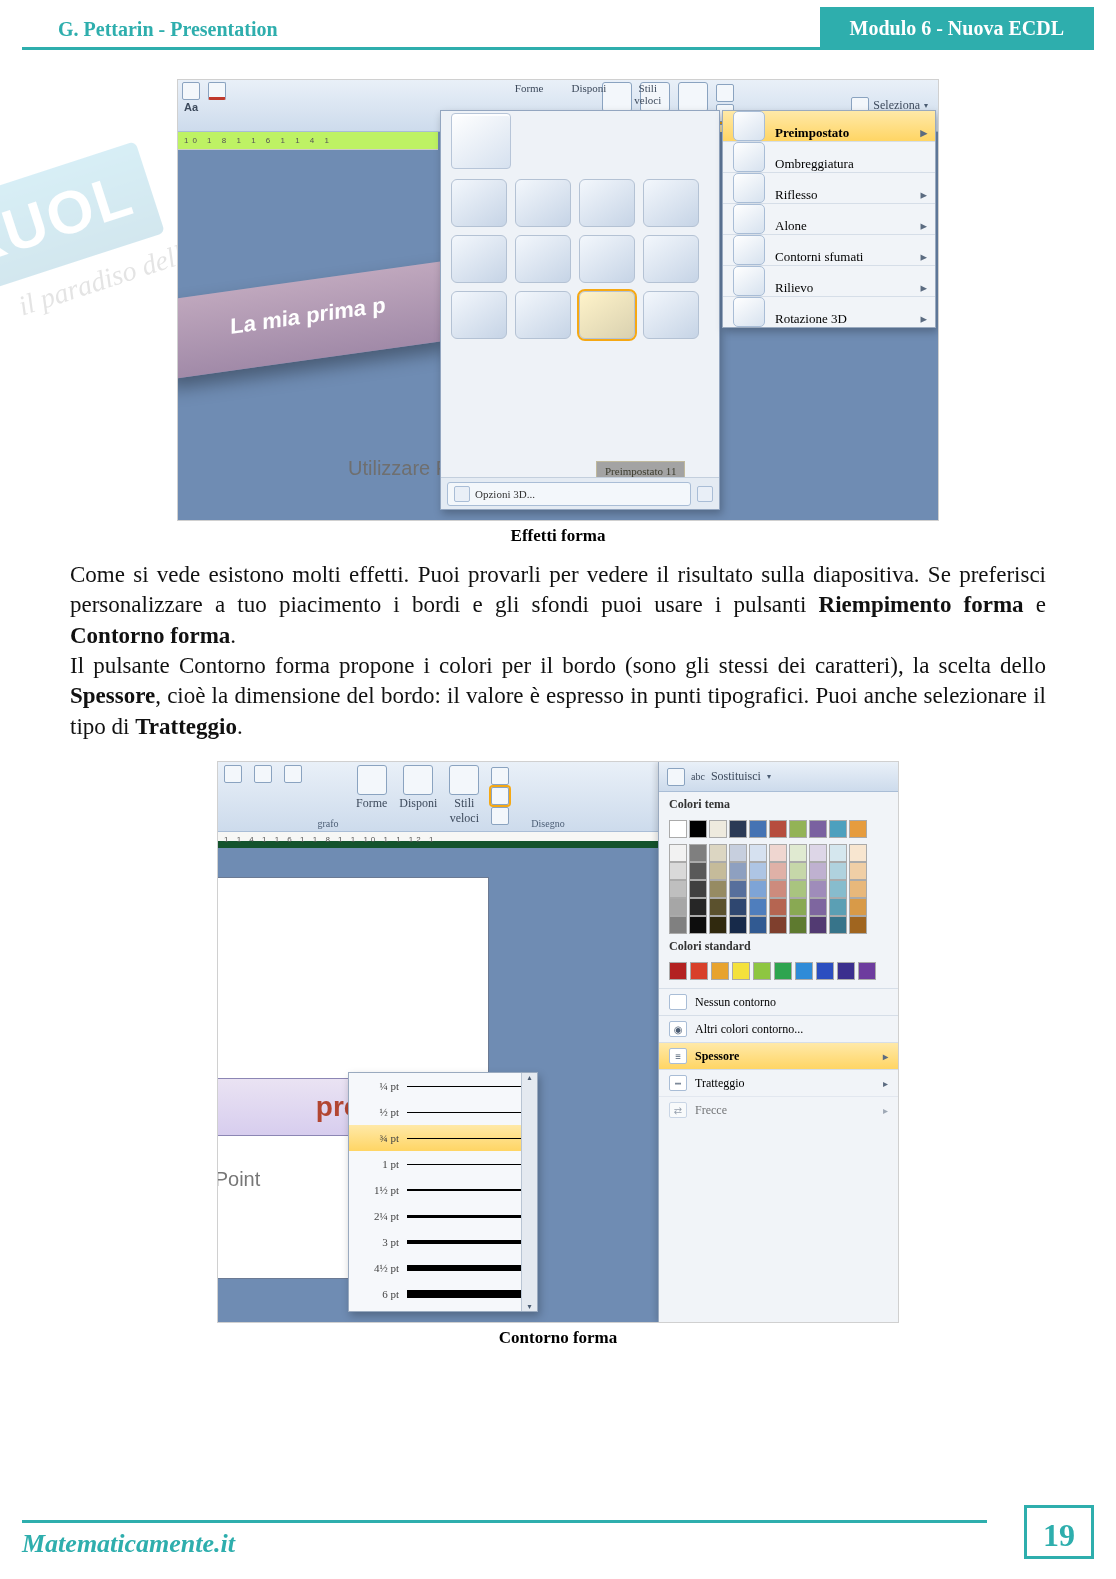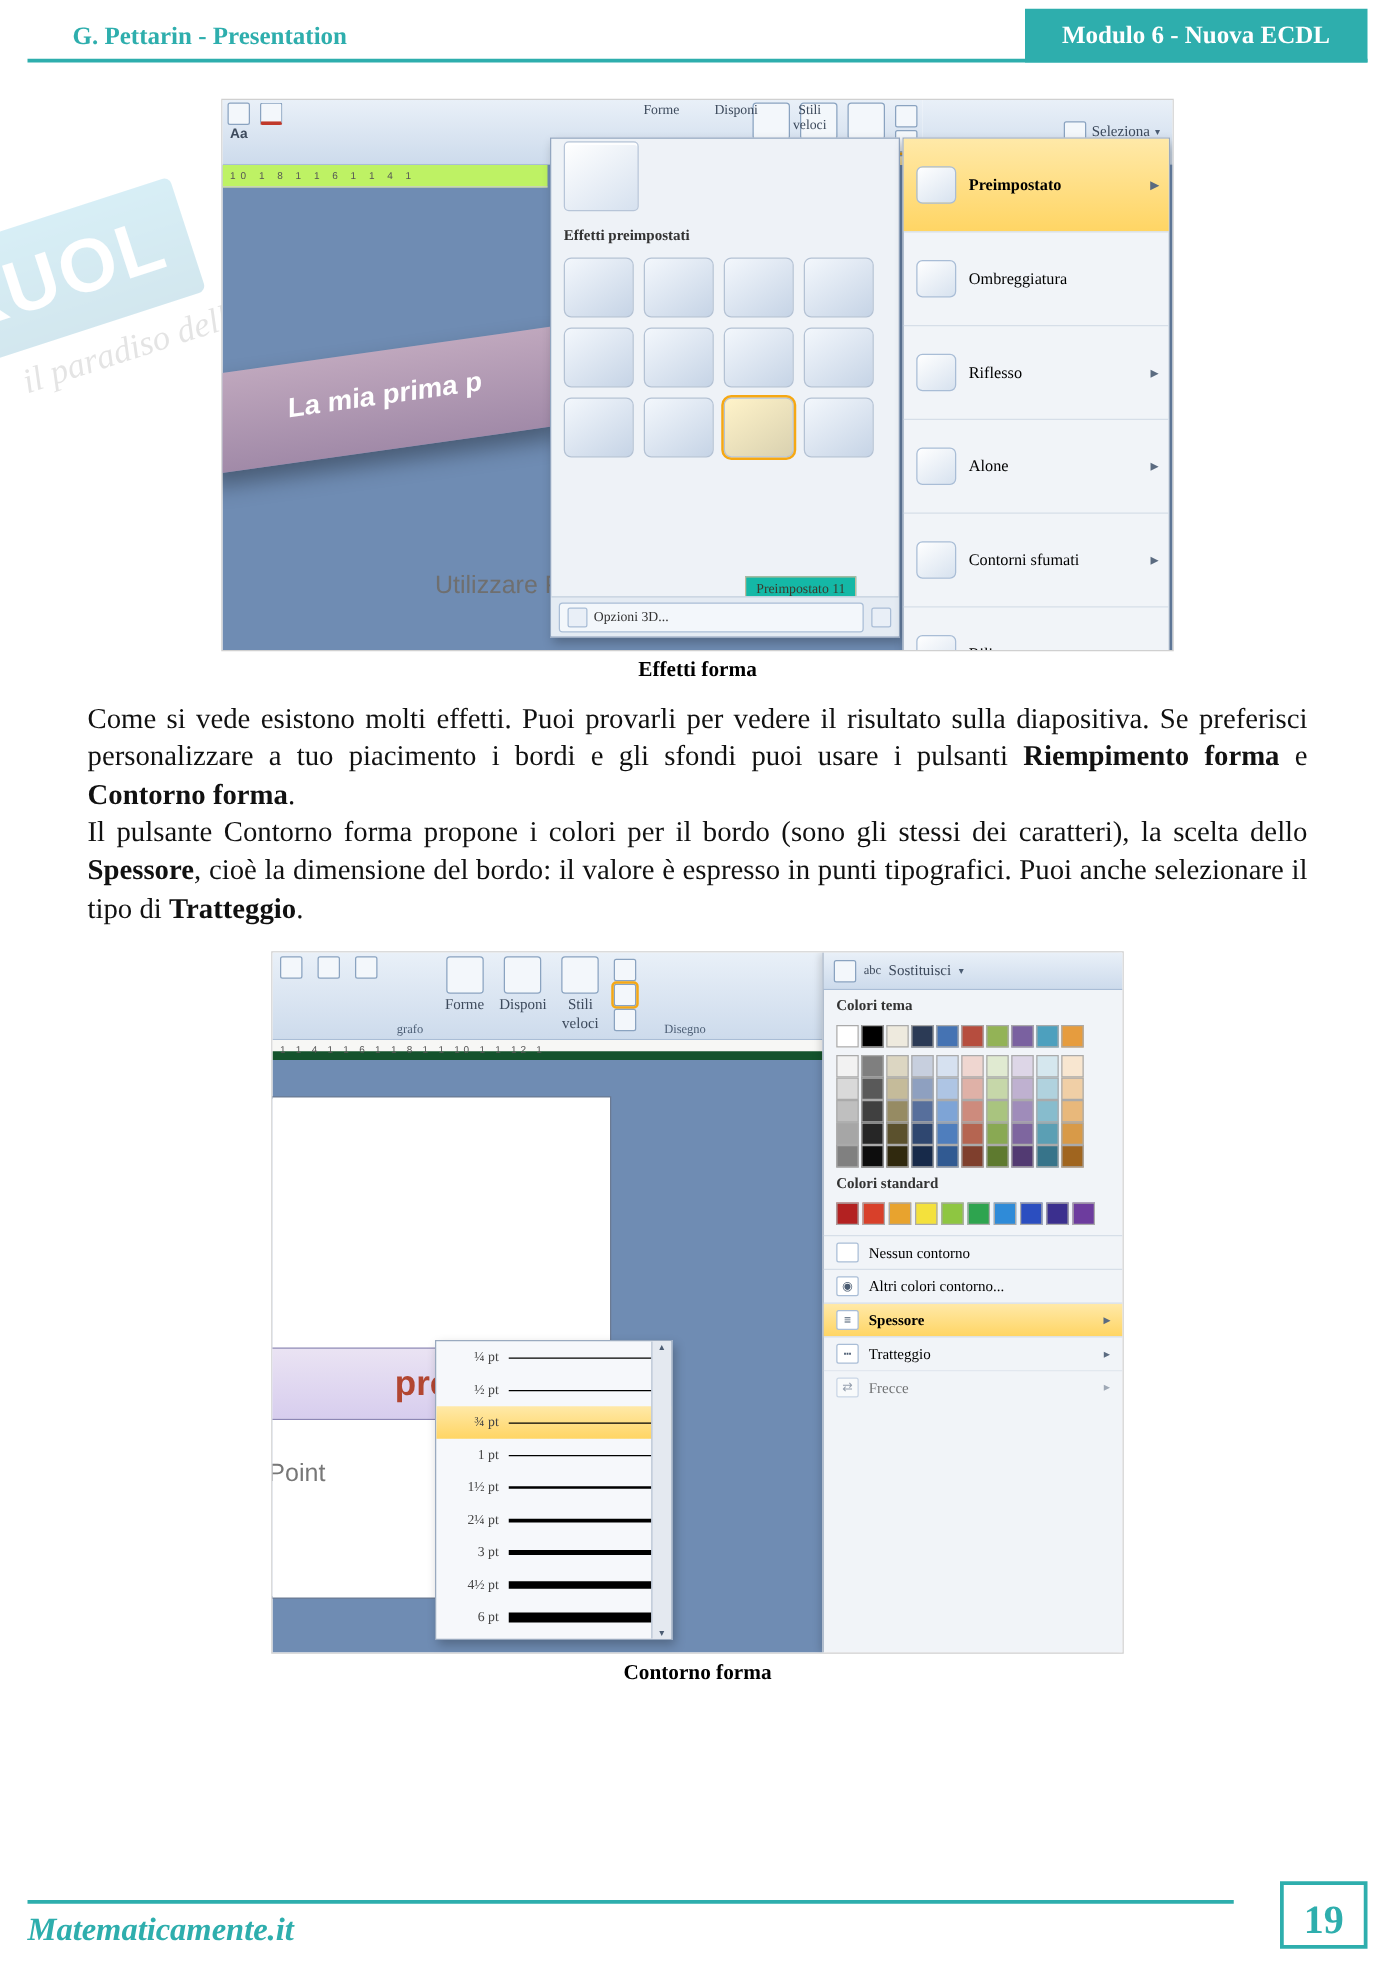--- a/index.html
+++ b/index.html
@@ -146,33 +146,33 @@
     border-top: 1px solid #c3cfdd; background: #e4ebf3;
   }
   .fx-3d-btn {
     flex: 1; height: 24px; border: 1px solid #a9bdd6; background: #f3f7fb;
     display: flex; align-items: center; gap: 5px; padding: 0 6px;
     border-radius: 3px; font-size: 11px;
   }
   .fx-tiny { width:16px;height:16px;border:1px solid #a9bdd6;background:#e9eff7;border-radius:2px; }
   .fx-tooltip {
     position: absolute; left: 155px; top: 350px;
-    background: #14b8a6; border:1px solid #c0b99c; padding:3px 8px;
+    background: #a3a3a3; border:1px solid #c0b99c; padding:3px 8px;
     font-size: 11px; color:#3b3b2e;
   }
   
   .fig1 .fx-sub {
     position: absolute; left: 544px; top: 30px; width: 214px;
     background: #f1f4f8; border: 1px solid #9aaabf;
     box-shadow: 2px 4px 8px rgba(0,0,0,.25);
     font: 13px 'Segoe UI', Tahoma;
   }
   .fx-sub-item {
-    display: flex; align-items: center; gap: 10px;
-    padding: 22px 10px;
+    display: flex; align-items: flex-end; gap: 10px;
+    padding: 0 10px;
     border-bottom: 1px solid #d6dee8;
     position: relative;
   }
   .fx-sub-item:last-child { border-bottom: none; }
   .fx-sub-item .sq {
     width: 32px; height: 30px; border:1px solid #a9bdd6; border-radius:5px;
     background: linear-gradient(145deg,#fff,#d7e2ef);
   }
   .fx-sub-item.sel { background: linear-gradient(180deg,#ffe9a8,#ffd564); font-weight:700; }
   .fx-sub-item .arr { position:absolute; right:8px; color:#5b6b80; }
@@ -343,21 +343,20 @@
 veloci</span>
       </div>
 
       <div class="slidearea"></div>
       <div class="ruler">10 1 8 1 1 6 1 1 4 1</div>
       <div class="slide3d">La mia prima p</div>
       <div class="subtitle3d">Utilizzare P</div>
 
       <div class="fx-panel">
         <div class="fx-big-swatch"></div>
-        <div class="fx-section-title">Effetti preimpostati</div>
         <div class="fx-grid">
           <div class="fx-sw"></div>
           <div class="fx-sw"></div>
           <div class="fx-sw"></div>
           <div class="fx-sw"></div>
           <div class="fx-sw"></div>
           <div class="fx-sw"></div>
           <div class="fx-sw"></div>
           <div class="fx-sw"></div>
           <div class="fx-sw"></div>

